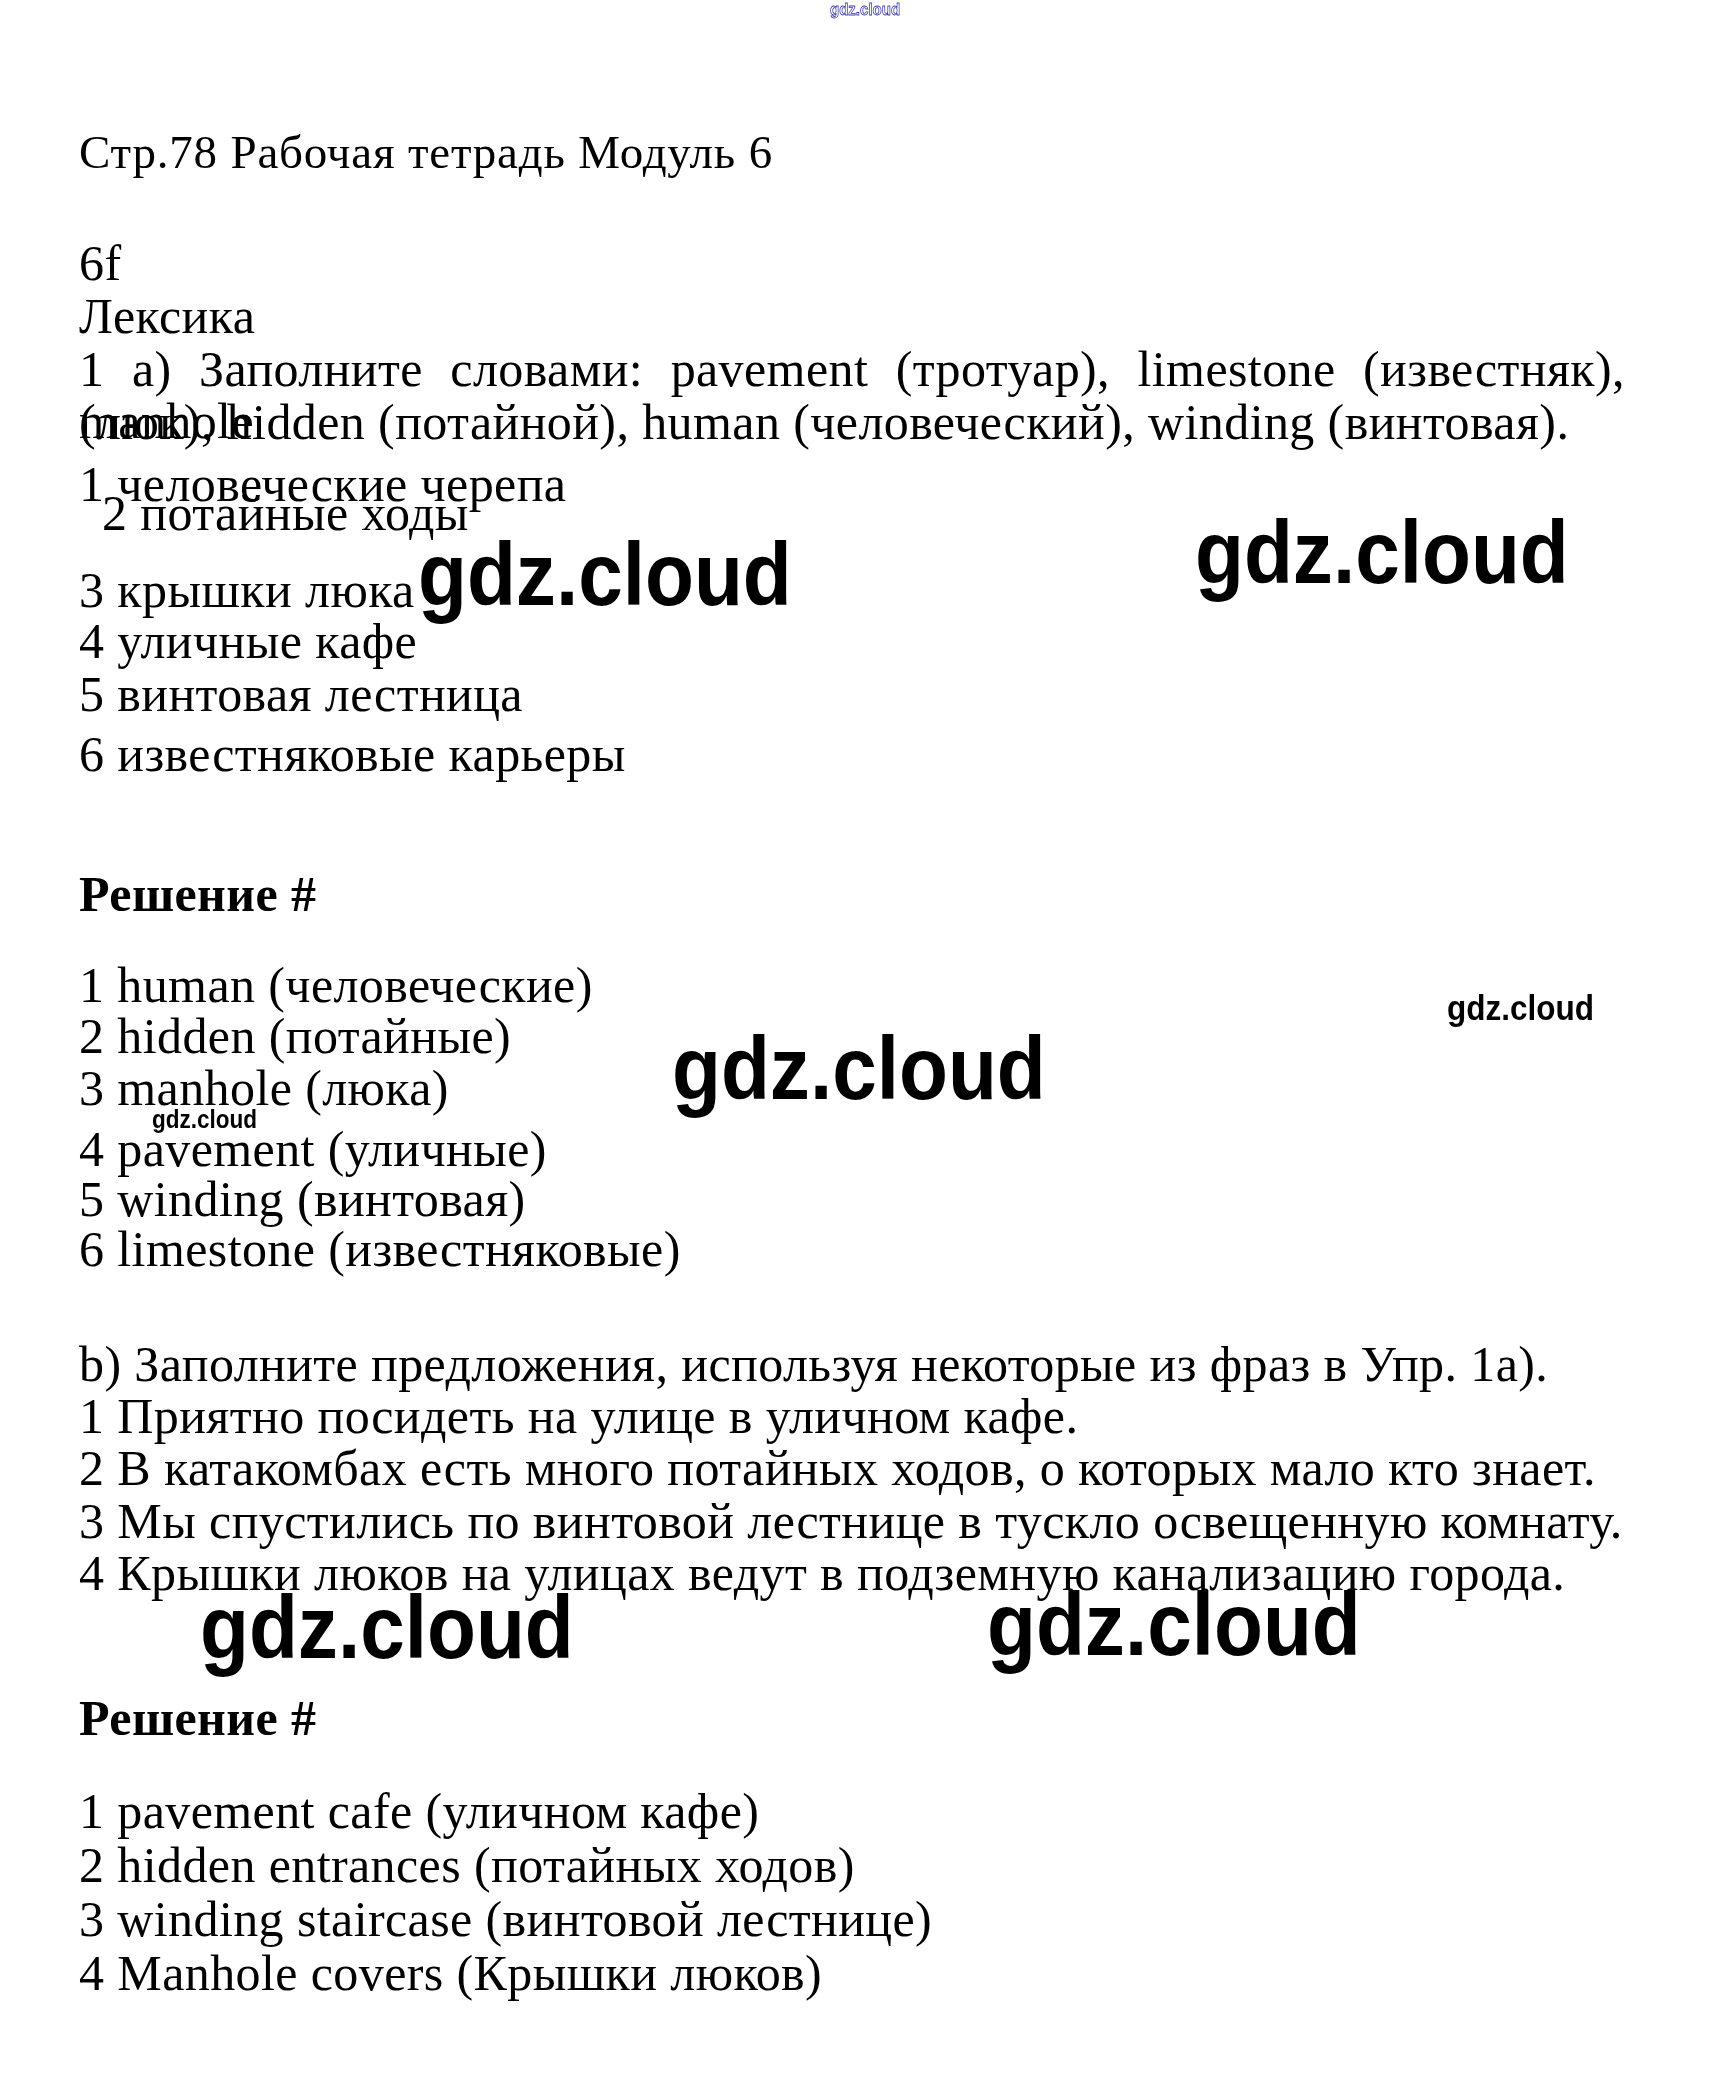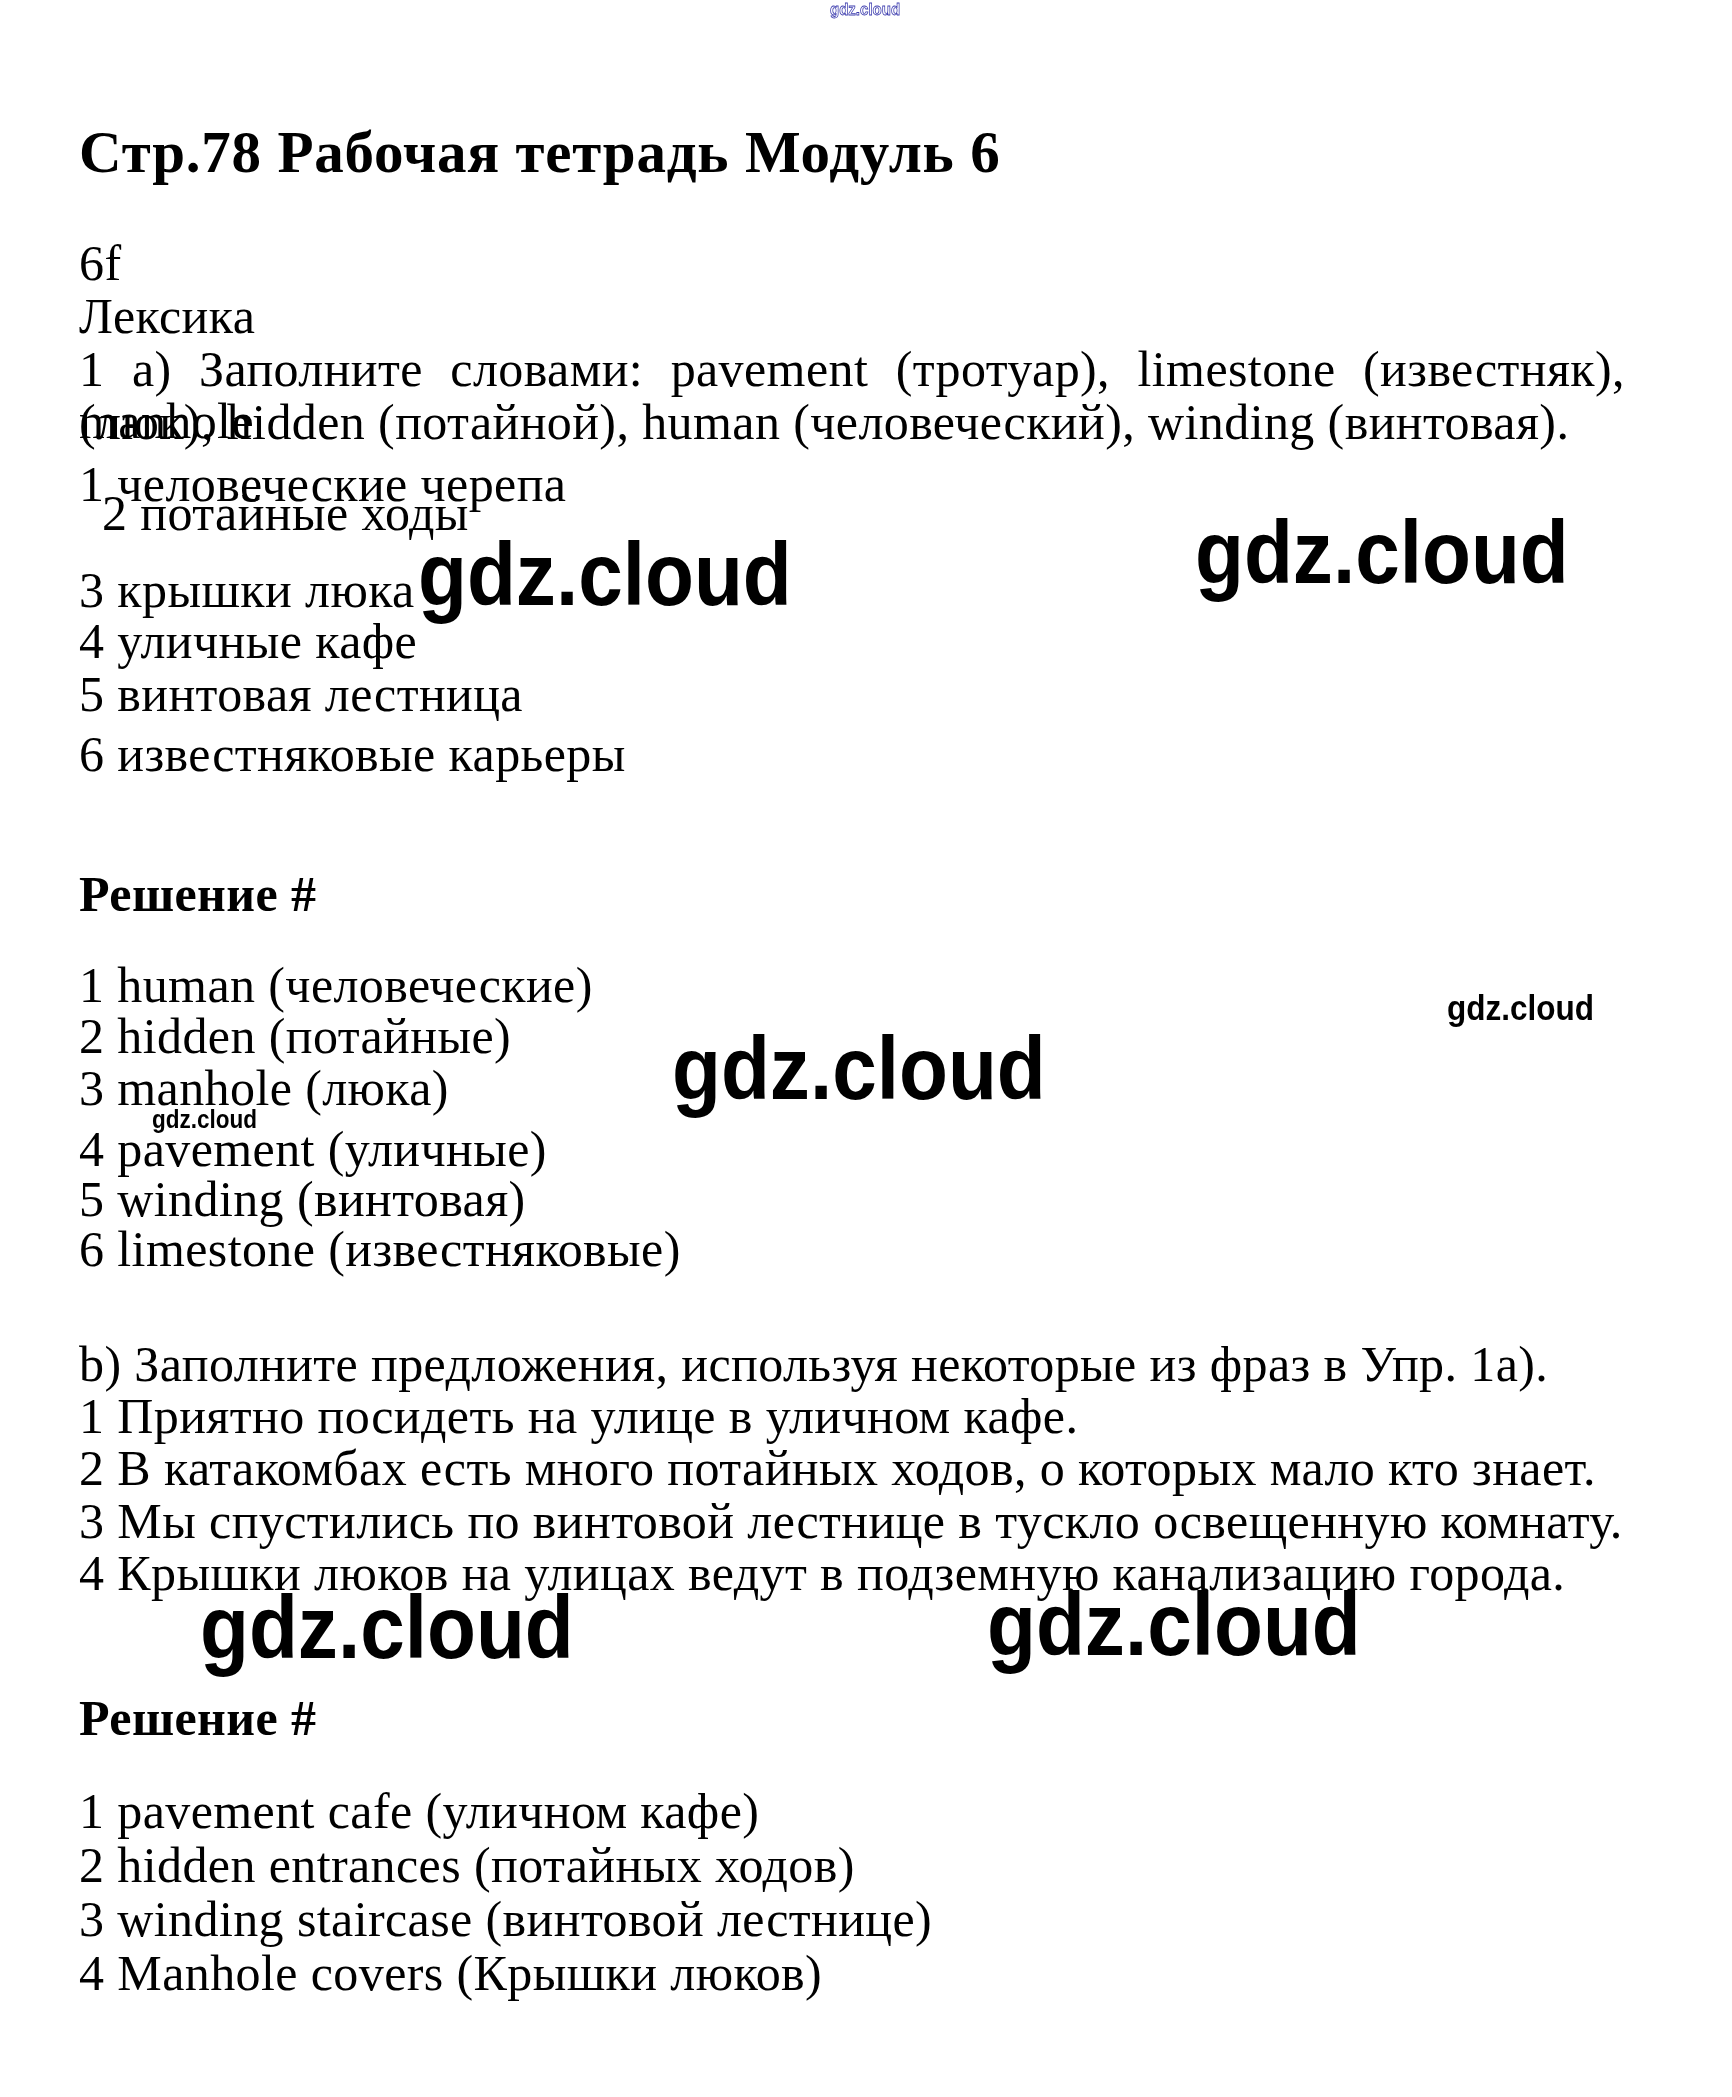--- a/index.html
+++ b/index.html
@@ -19,23 +19,23 @@
     white-space:nowrap;
     letter-spacing:0.4px;
   }
   .justified{
     white-space:normal;
     width:1546px;
     text-align:justify;
     text-align-last:justify;
   }
   .h-title{
-    font-size:59px;
+    font-size:47px;
     line-height:62px;
-    font-weight:700;
+    font-weight:400;
     letter-spacing:0.8px;
   }
   .h-solution{
     font-weight:700;
   }
   .wm{
     position:absolute;
     font-family:"Liberation Sans", sans-serif;
     font-weight:700;
     line-height:1;

